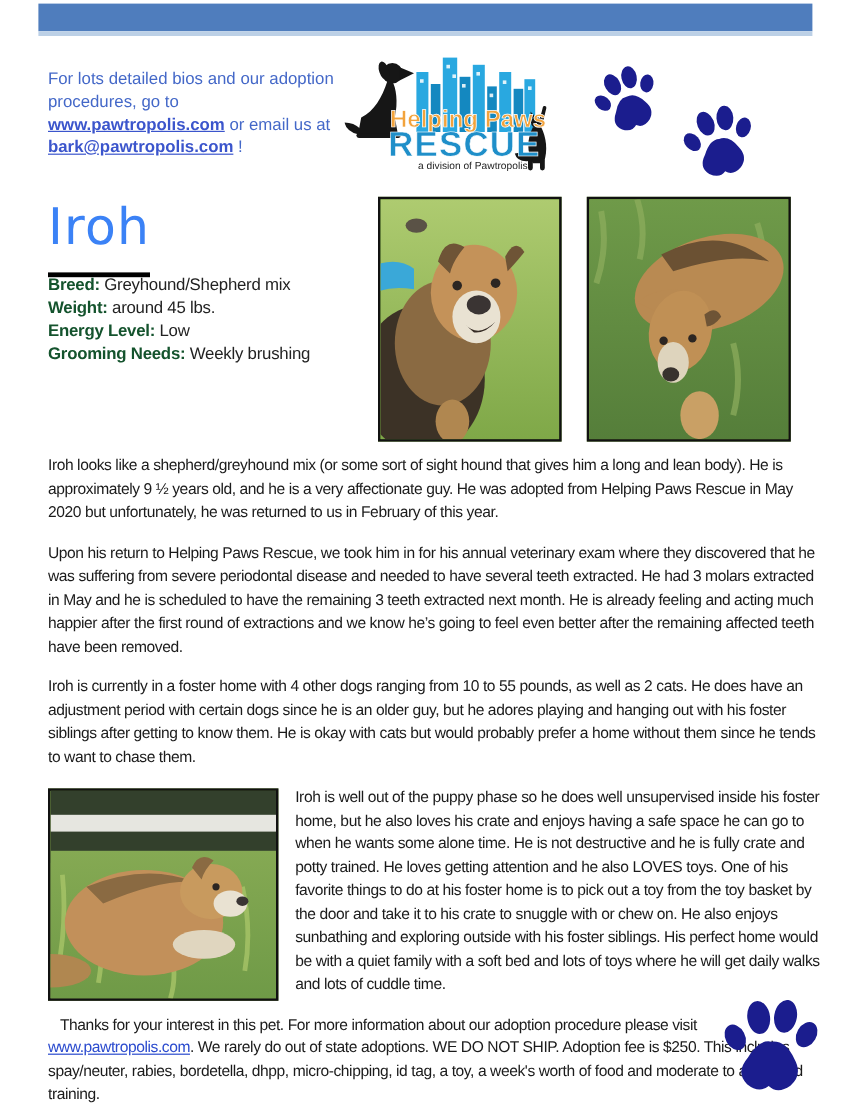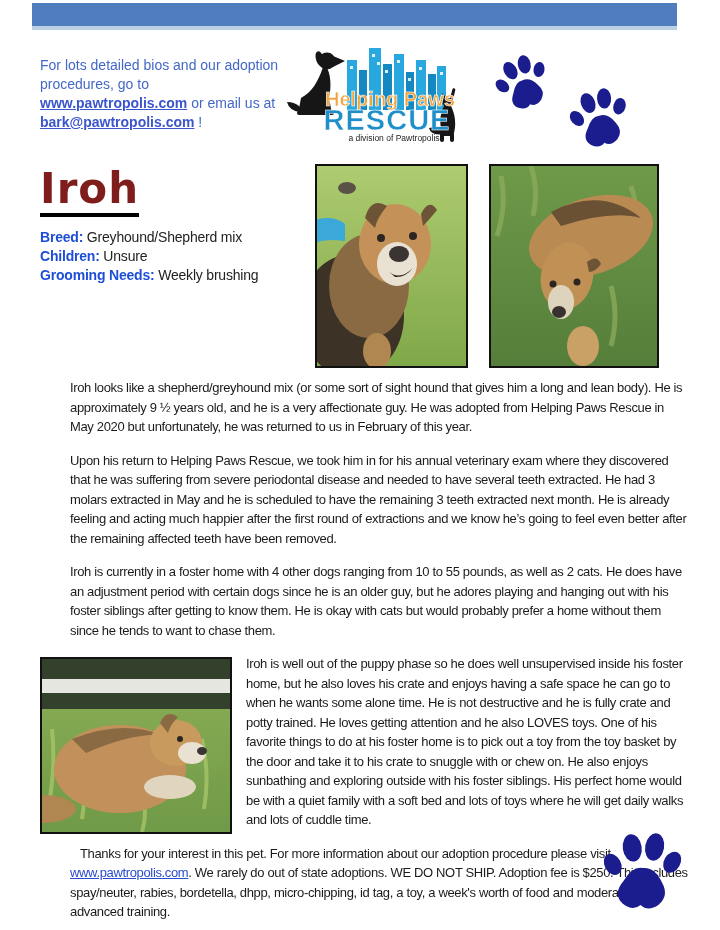--- a/index.html
+++ b/index.html
@@ -21,39 +21,39 @@
   .contact-note a { color:#3b55cc; font-weight:bold; text-decoration:underline; cursor:pointer; }
 
   .logo { position:absolute; left:287px; top:40px; width:180px; height:108px; }
 
   .paw { position:absolute; }
   .paw svg { display:block; width:100%; height:100%; }
 
   
   .pet-title {
     position:absolute; left:40px; top:166px;
-    font-family:"DejaVu Sans", sans-serif; font-weight:700; font-size:42px;
-    letter-spacing:1px; color:#7f1d1d;
-    border-bottom:4px solid #000; padding-bottom:1px; line-height:46px;
+    font-family:"DejaVu Sans", sans-serif; font-weight:400; font-size:42px;
+    letter-spacing:1px; color:#3b82f6;
+    border-bottom:4px solid #000; padding-bottom:15px; line-height:46px;
   }
   .details { position:absolute; left:40px; top:228px; width:280px; font-size:14px; line-height:19px; letter-spacing:-0.2px; color:#222; }
-  .details .row b { color:#1d4ed8; }
+  .details .row b { color:#14532d; }
 
   
   .photo { position:absolute; border:2px solid #111; background:#7ca845; overflow:hidden; }
   .photo svg { display:block; }
   .photo1 { left:315px; top:164px; width:153px; height:204px; }
   .photo2 { left:489px; top:164px; width:170px; height:204px; }
 
   
   .body-text {
     position:absolute; left:40px; top:378px; width:648px;
     font-size:13px; line-height:19.5px; letter-spacing:-0.35px; color:#1b1b1b;
   }
-  .body-text p { margin-bottom:14px;margin-left:30px; }
+  .body-text p { margin-bottom:14px; }
   .body-text a { color:#2b4bce; text-decoration:underline; cursor:pointer; }
   .photo3 {
     float:left; width:192px; height:177px; border:2px solid #111;
     margin:3px 14px 4px 0; background:#7fa44f; overflow:hidden;
   }
   .closing { text-indent:10px; }
 
   .paw-top-1 { left:492px; top:52px; width:58px; height:58px; transform:rotate(-20deg); }
   .paw-top-2 { left:566px; top:84px; width:64px; height:64px; transform:rotate(-12deg); }
   .paw-bottom { left:598px; top:824px; width:86px; height:88px; transform:rotate(2deg); }
@@ -141,21 +141,22 @@
   <div class="paw paw-top-2">
     <svg viewBox="0 0 100 100">
         <use href="#paw-shape"></use>
       </svg>
   </div>
 
   <div class="pet-title">Iroh</div>
 
   <div class="details">
     <div class="row"><b>Breed:</b> <span>Greyhound/Shepherd mix</span></div>
-    <div class="row"><b>Children:</b> <span>Unsure</span></div>
+    <div class="row"><b>Weight:</b> <span>around 45 lbs.</span></div>
+    <div class="row"><b>Energy Level:</b> <span>Low</span></div>
     <div class="row"><b>Grooming Needs:</b> <span>Weekly brushing</span></div>
   </div>
 
   <div class="photo photo1">
     <svg viewBox="0 0 149 200" width="149" height="200">
       <defs>
           <linearGradient id="g1" x1="0" y1="0" x2="0" y2="1">
         <stop offset="0" stop-color="#aecb70"></stop>
             <stop offset="1" stop-color="#7fa848"></stop>
       </linearGradient>

